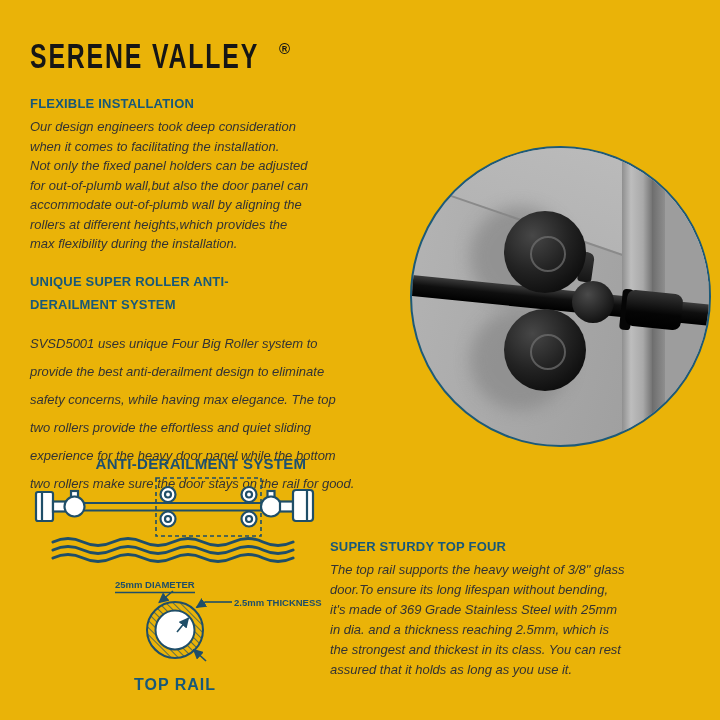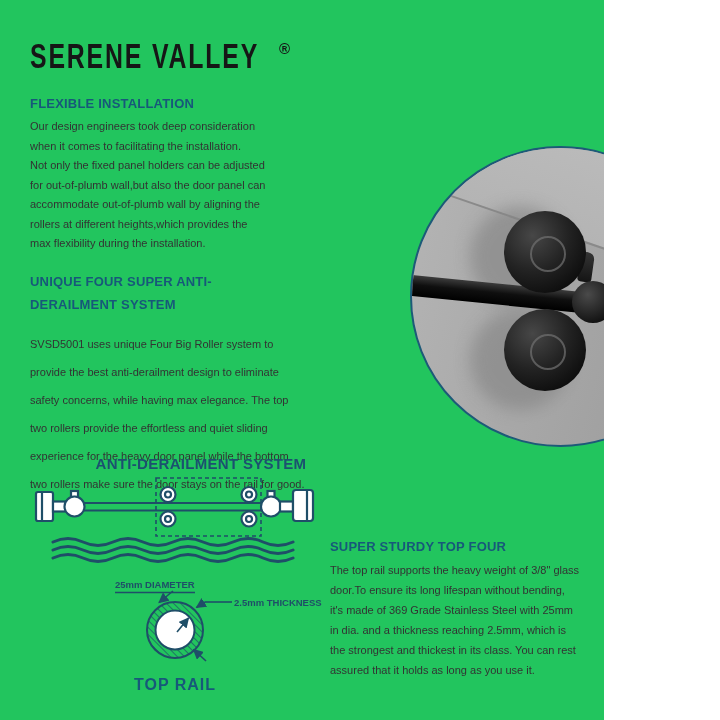--- a/index.html
+++ b/index.html
@@ -1,28 +1,28 @@
 <!DOCTYPE html>
 <html><head>
 <meta charset="utf-8">
 <style>
   html,body{margin:0;padding:0;background:#fff;}
-  .canvas{position:relative;width:604px;height:720px;background:#22c55e;overflow:hidden;
+  .canvas{position:relative;width:720px;height:720px;background:#eab308;overflow:hidden;
           font-family:"Liberation Sans", sans-serif;color:#323232;}
   .abs{position:absolute;}
 
   
   .logo{left:30px;top:36px;white-space:nowrap;}
   .logo-text{font-weight:bold;font-size:27px;letter-spacing:2px;color:#161616;
              display:inline-block;transform:scale(.92,1.32);transform-origin:0 0;}
   .logo-reg{font-weight:bold;font-size:15px;vertical-align:6px;color:#161616;}
 
   
   .heading{font-weight:bold;font-size:13px;color:#17587a;letter-spacing:.2px;line-height:23px;}
-  .body-text{font-size:11px;white-space:pre-line;color:#333333;}
+  .body-text{font-size:13px;white-space:pre-line;color:#333333;font-style:italic;}
   .sec1-h{left:30px;top:92px;}
   .sec1-b{left:30px;top:117px;line-height:19.5px;}
   .sec2-h{left:30px;top:270px;}
   .sec2-b{left:30px;top:330px;line-height:28px;}
   .sec3-h{left:330px;top:535px;}
   .sec3-b{left:330px;top:560px;line-height:20px;}
 
   
   .ad-label{left:28px;top:455px;width:346px;text-align:center;font-weight:bold;
             font-size:15px;letter-spacing:.3px;color:#1c5070;}
@@ -73,21 +73,21 @@
   <div class="abs heading sec1-h">FLEXIBLE INSTALLATION</div>
   <div class="abs body-text sec1-b">Our design engineers took deep consideration
 when it comes to facilitating the installation.
 Not only the fixed panel holders can be adjusted
 for out-of-plumb wall,but also the door panel can
 accommodate out-of-plumb wall by aligning the
 rollers at different heights,which provides the
 max flexibility during the installation.</div>
 
   <div class="abs heading sec2-h">
-    <span style="display:block">UNIQUE FOUR SUPER ANTI-</span>
+    <span style="display:block">UNIQUE SUPER ROLLER ANTI-</span>
     <span style="display:block">DERAILMENT SYSTEM</span>
   </div>
   <div class="abs body-text sec2-b">SVSD5001 uses unique Four Big Roller system to
 provide the best anti-derailment design to eliminate
 safety concerns, while having max elegance. The top
 two rollers provide the effortless and quiet sliding
 experience for the heavy door panel while the bottom
 two rollers make sure the door stays on the rail for good.</div>
 
   <div class="abs photo">

